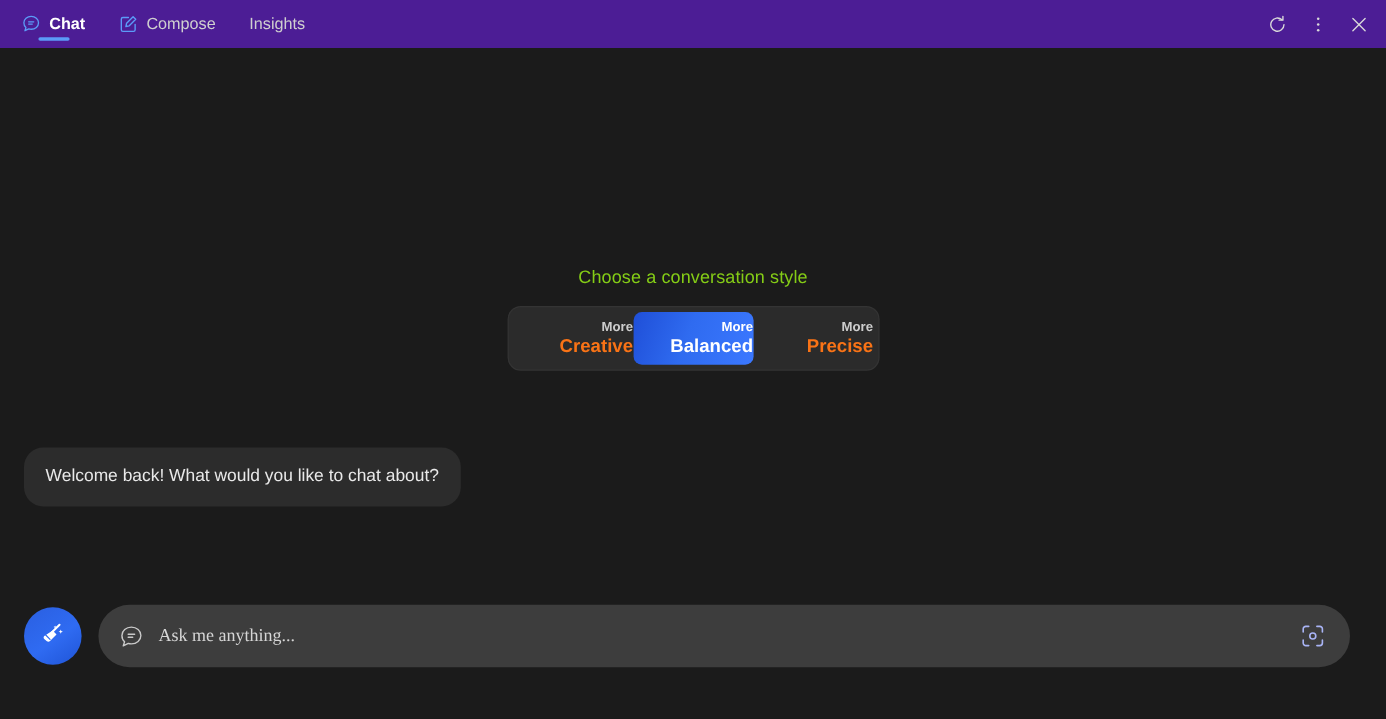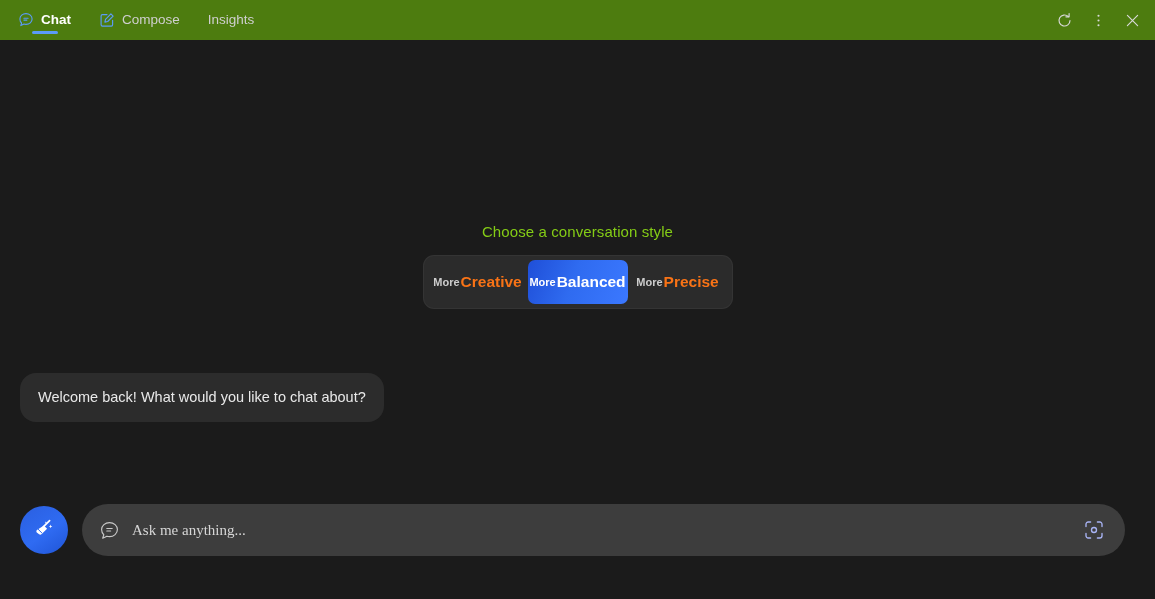--- a/index.html
+++ b/index.html
@@ -22,21 +22,21 @@
     height: 599px;
     display: flex;
     flex-direction: column;
     position: relative;
   }
 
   
   .topbar {
     height: 40px;
     flex: 0 0 40px;
-    background: #4d7c0f;
+    background: #4c1d95;
     display: flex;
     align-items: center;
     padding: 0 0 0 4px;
     position: relative;
   }
 
   .tabs {
     display: flex;
     align-items: center;
     height: 100%;
@@ -134,22 +134,22 @@
     background: #2b2b2b;
     border-radius: 10px;
     padding: 4px;
     height: 52px;
     box-shadow: 0 0 0 1px #343434;
   }
 
   .style-btn {
     width: 100px;
     display: flex;
-    flex-direction: row;
-    align-items: center;
+    flex-direction: column;
+    align-items: flex-end;
     justify-content: center;
     border-radius: 7px;
     cursor: pointer;
     line-height: 1.12;
     color: #e6e6e6;
     gap: 1px;
   }
 
   .style-btn .sb-top {
     font-size: 11px;

